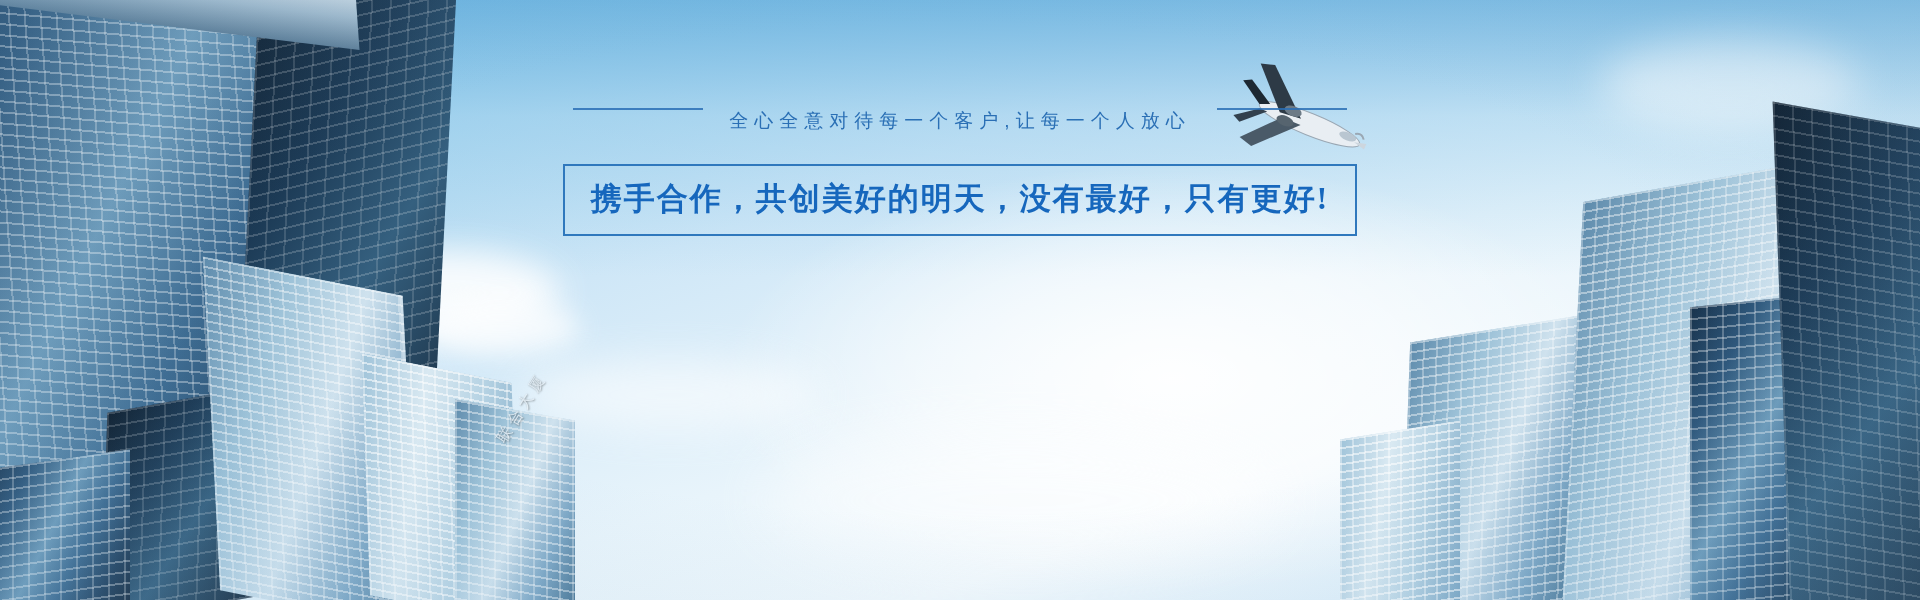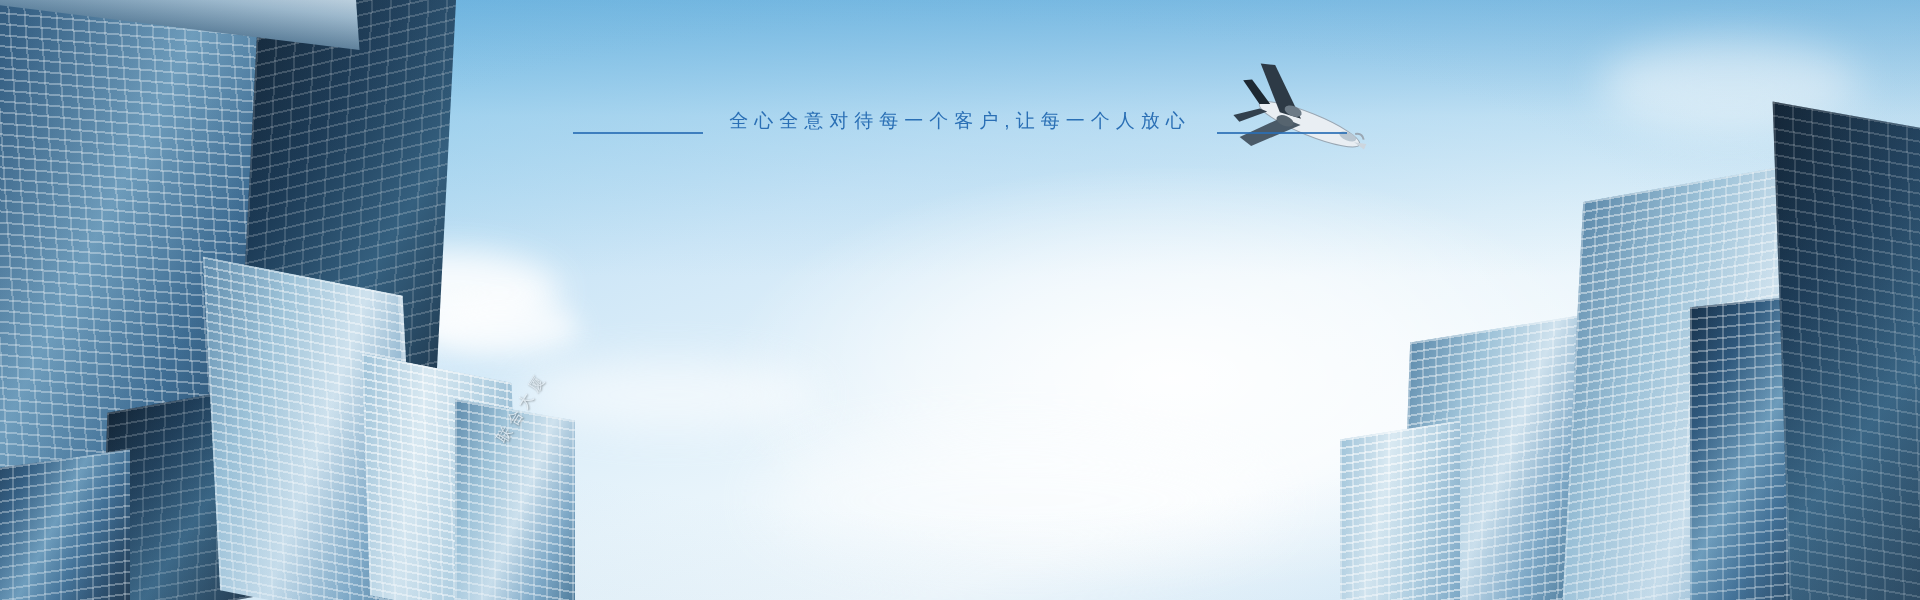--- a/index.html
+++ b/index.html
@@ -99,21 +99,21 @@
 
   
   .plane{position:absolute;left:1228px;top:62px;width:150px;height:130px;}
 
   
   .content{
     position:absolute;left:0;top:0;width:100%;height:100%;
     display:flex;flex-direction:column;align-items:center;
     padding-top:108px;box-sizing:border-box;
   }
-  .tagline-row{display:flex;align-items:flex-end;gap:26px;}
+  .tagline-row{display:flex;align-items:flex-start;gap:26px;}
   .rule{width:130px;height:2px;background:#2a6fb5;opacity:.85;}
   .tagline{
     color:#2a6fb5;font-size:19px;letter-spacing:6px;white-space:nowrap;
     font-family:"Liberation Sans","DejaVu Sans",sans-serif;
   }
   .headline{
     margin-top:30px;
     color:#1667bd;
     font-family:"Liberation Serif","DejaVu Serif",serif;
     font-weight:bold;
@@ -217,15 +217,18 @@
 
   <div class="content">
 
     <div class="tagline-row">
       <div class="rule"></div>
       <div class="tagline">全心全意对待每一个客户,让每一个人放心</div>
       <div class="rule"></div>
     </div>
 
 
+    <div class="subtitle-box">
+      <div class="subtitle">携手合作，共创美好的明天，没有最好，只有更好!</div>
+    </div>
 
   </div>
 </div>
 
 </body></html>

